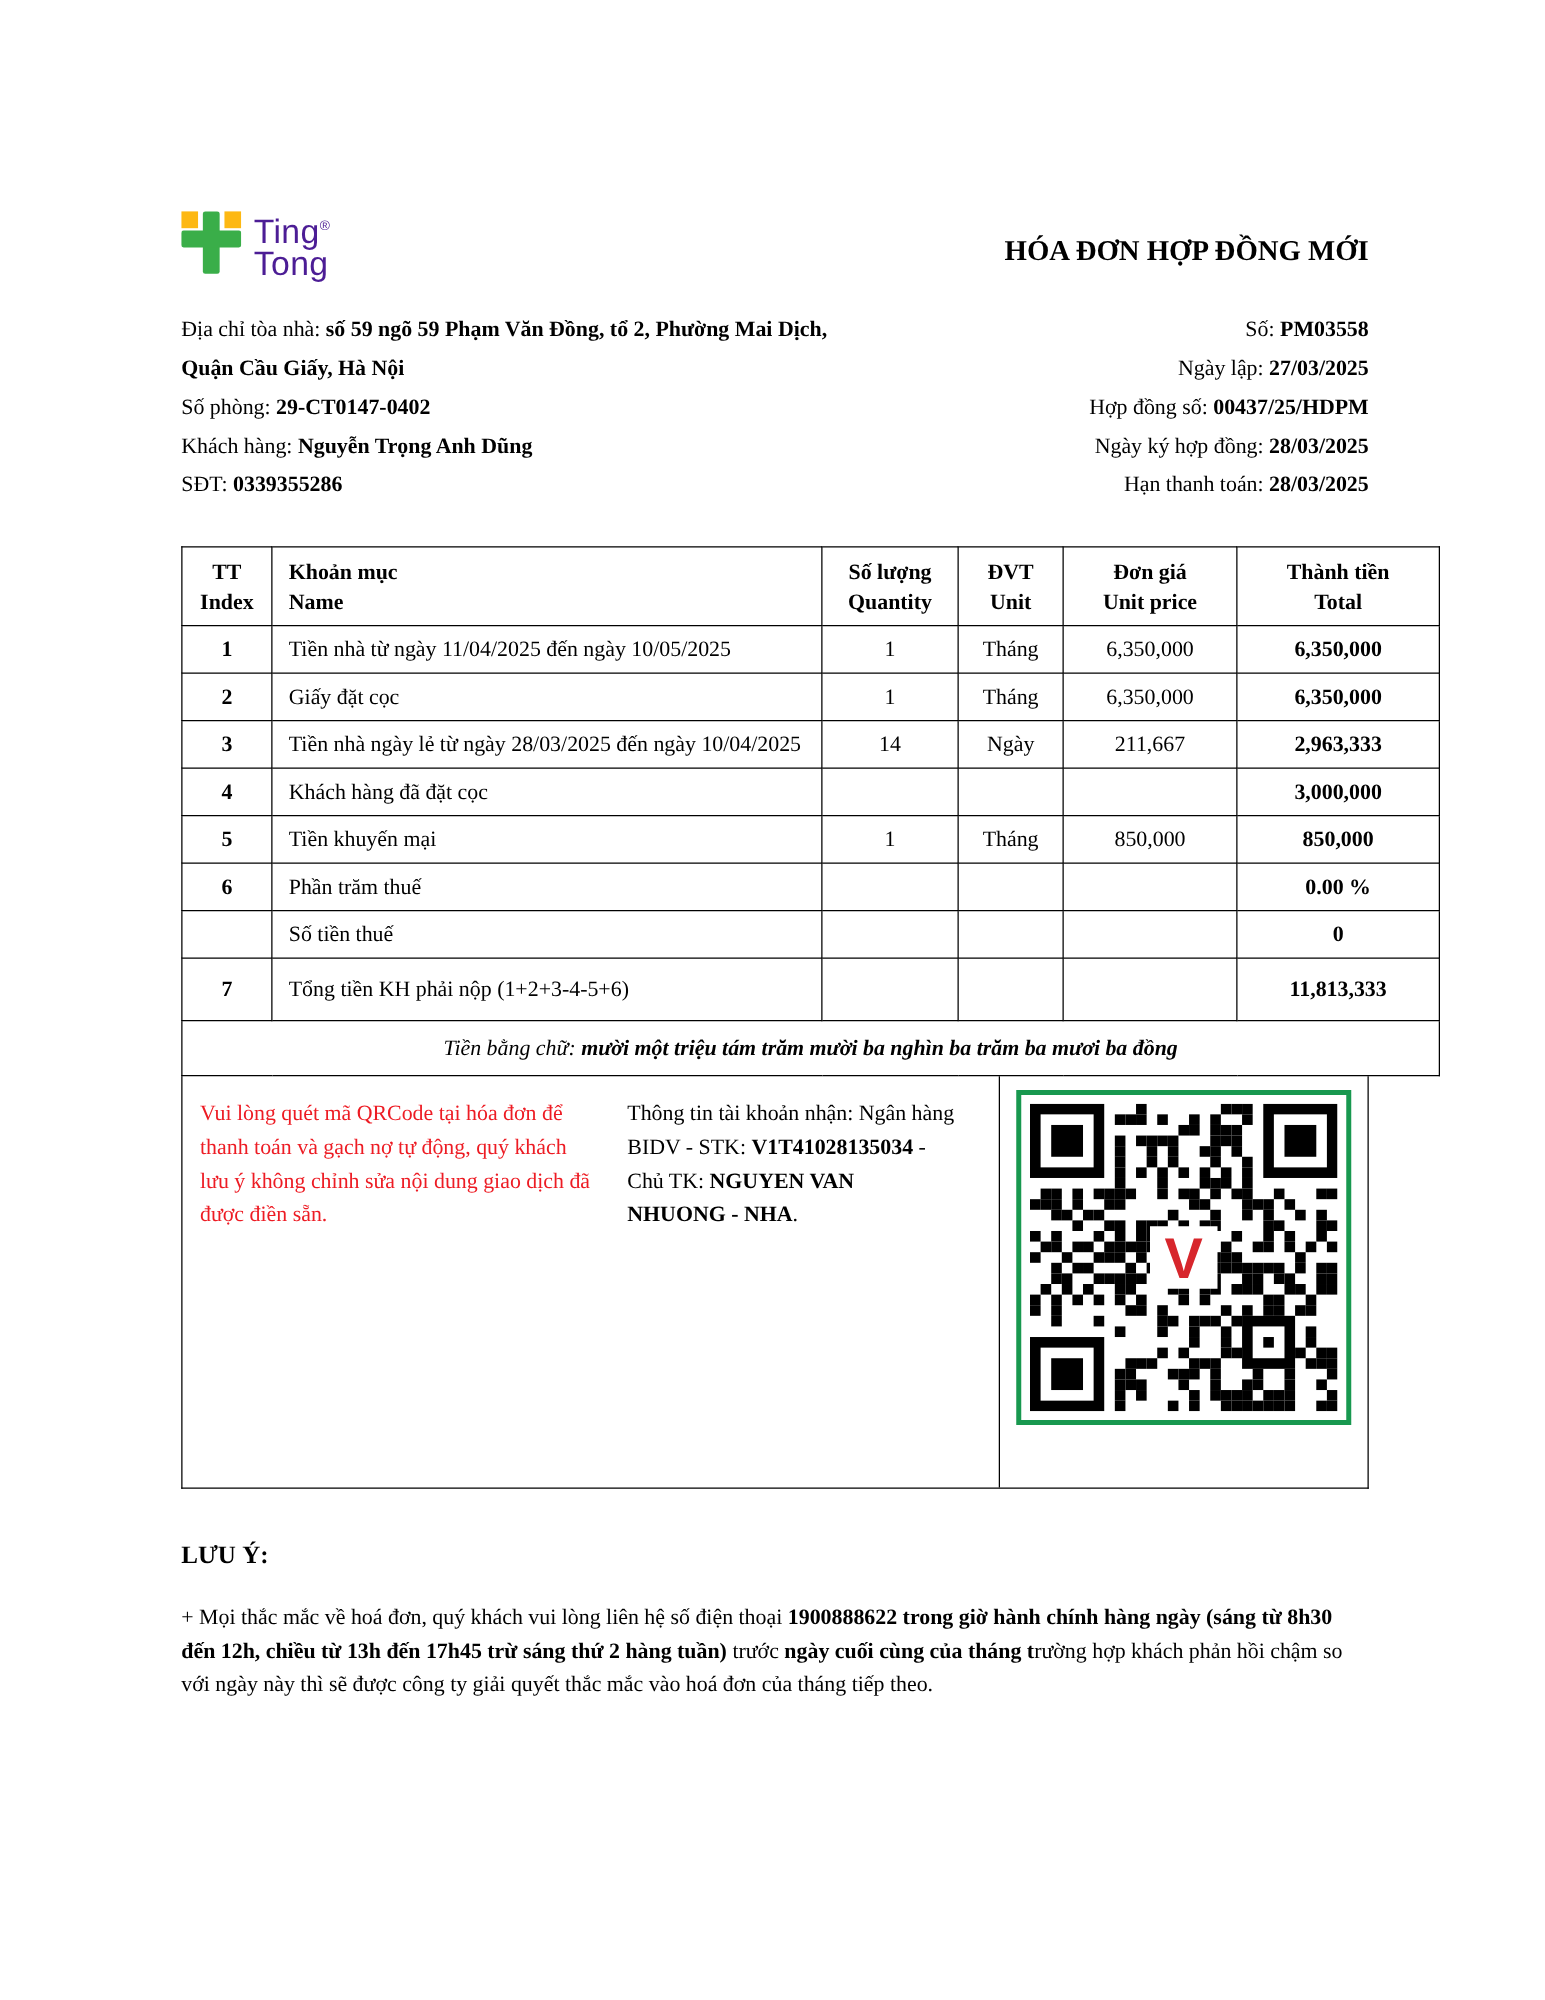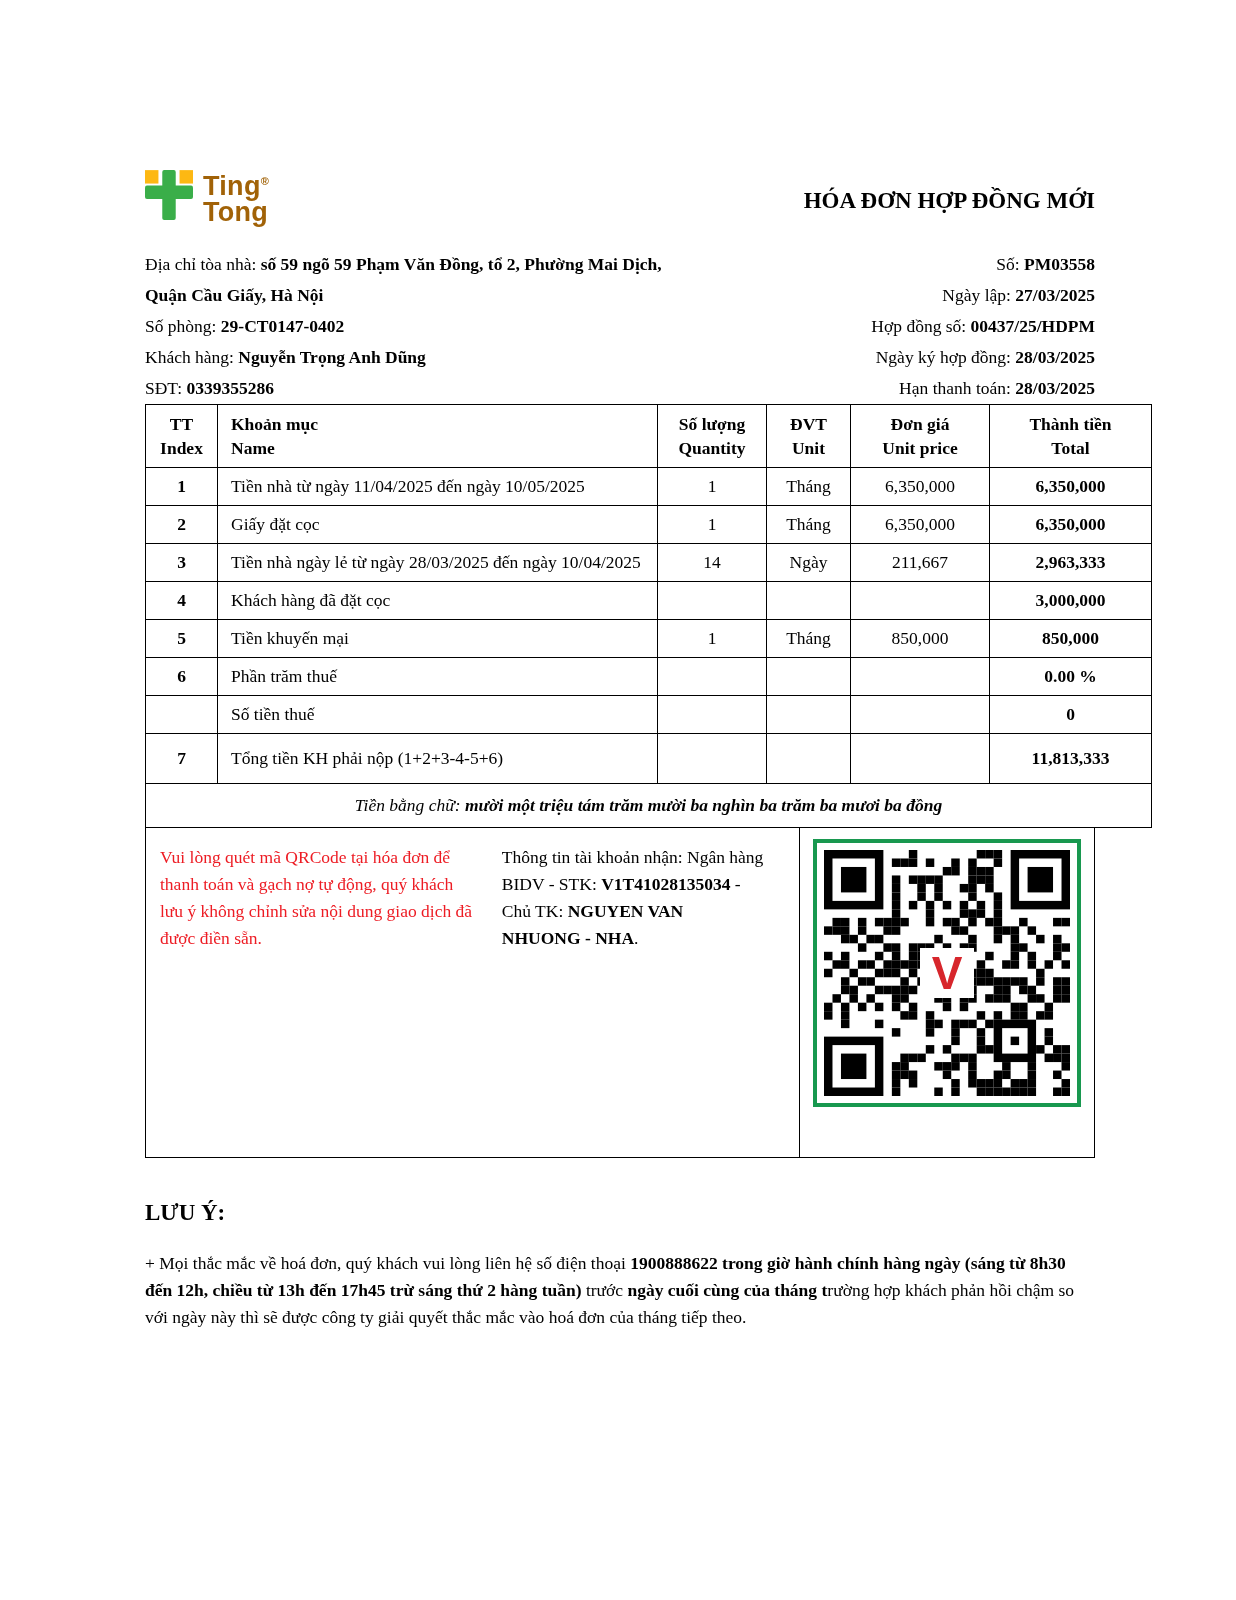--- a/index.html
+++ b/index.html
@@ -7,33 +7,33 @@
     width:1236px;height:1600px;background:#fff;color:#000;
     font-family:"Liberation Serif",serif;font-size:17.5px;
     position:relative;overflow:hidden;
   }
   .page{position:absolute;left:145px;top:168px;width:950px}
 
   
   .top{display:flex;justify-content:space-between;align-items:flex-start}
   .logo{display:flex;align-items:center;gap:10px}
   .logo-icon{width:48px;height:56px;flex:0 0 auto}
-  .logo-text{font-family:"Liberation Sans",sans-serif;font-weight:bold;color:#a16207;font-size:27px;line-height:26px;letter-spacing:.3px}
+  .logo-text{font-family:"Liberation Sans",sans-serif;font-weight:normal;color:#4c1d95;font-size:27px;line-height:26px;letter-spacing:.3px}
   .logo-text sup{font-size:11px;vertical-align:super}
   .doc-title{font-size:23px;font-weight:bold;margin-top:20px;text-align:right}
 
   
   .info{display:flex;justify-content:space-between;margin-top:24px}
   .info-left{width:545px}
   .info-right{text-align:right}
   .info p{margin:0;line-height:31px}
   .info b{font-weight:bold}
 
   
-  table{border-collapse:collapse;width:950px;table-layout:fixed}
+  table{border-collapse:collapse;width:950px;margin-top:34px;table-layout:fixed}
   th,td{border:1.5px solid #000;vertical-align:middle;font-size:17.5px}
   th{font-weight:bold;text-align:center;padding:7px 4px;line-height:24px}
   td{padding:8px 10px}
   .c-tt{width:63px;text-align:center;font-weight:bold}
   .c-name{width:422px;text-align:left;padding-left:13px}
   .c-qty{width:100px;text-align:center}
   .c-unit{width:75px;text-align:center}
   .c-price{width:130px;text-align:center}
   .c-total{width:153px;text-align:center;font-weight:bold}
   tr.row-grand td{padding-top:14px;padding-bottom:14px}
@@ -47,21 +47,21 @@
   .pay-left p{margin:0;line-height:27px}
   .qr-note{color:#ed1c24}
   .pay-right{width:295px;box-sizing:border-box;border-left:1.5px solid #000;padding-top:11px;display:flex;justify-content:center;align-items:flex-start}
   .qr-frame{display:inline-block;border:4px solid #18984f;background:#fff;padding:7px;position:relative;line-height:0}
   .qr-v{position:absolute;left:50%;top:50%;transform:translate(-50%,-50%);
     width:54px;height:50px;background:#fff;display:flex;align-items:center;justify-content:center;
     font-family:"Liberation Sans",sans-serif;font-weight:bold;font-size:46px;color:#d7262c;line-height:1}
 
   
   .notes{margin-top:42px}
-  .notes h3{font-size:23px;margin:0 0 24px;font-weight:bold}
+  .notes h3{font-size:20px;margin:0 0 24px;font-weight:bold}
   .note{margin:18px 0 0;line-height:27px}
   .note-bold{font-weight:bold}
   .seg-b{font-weight:bold}
 </style>
 </head>
 <body>
 
 <div class="page">
 
   <div class="top">

